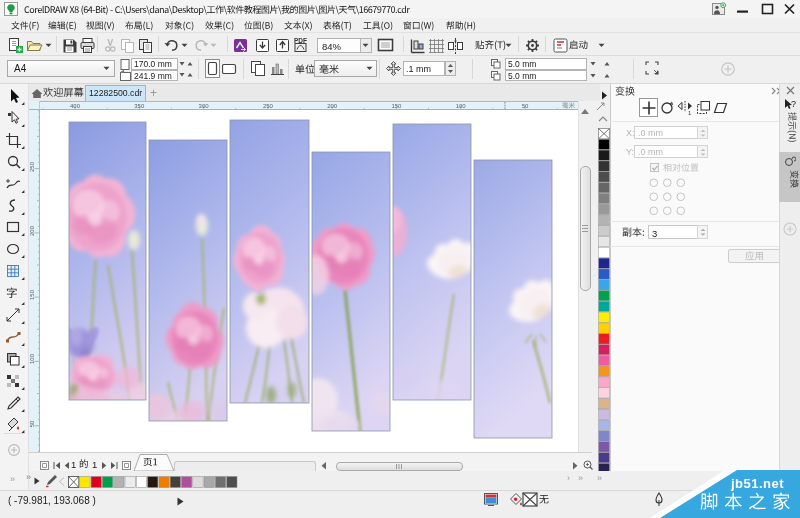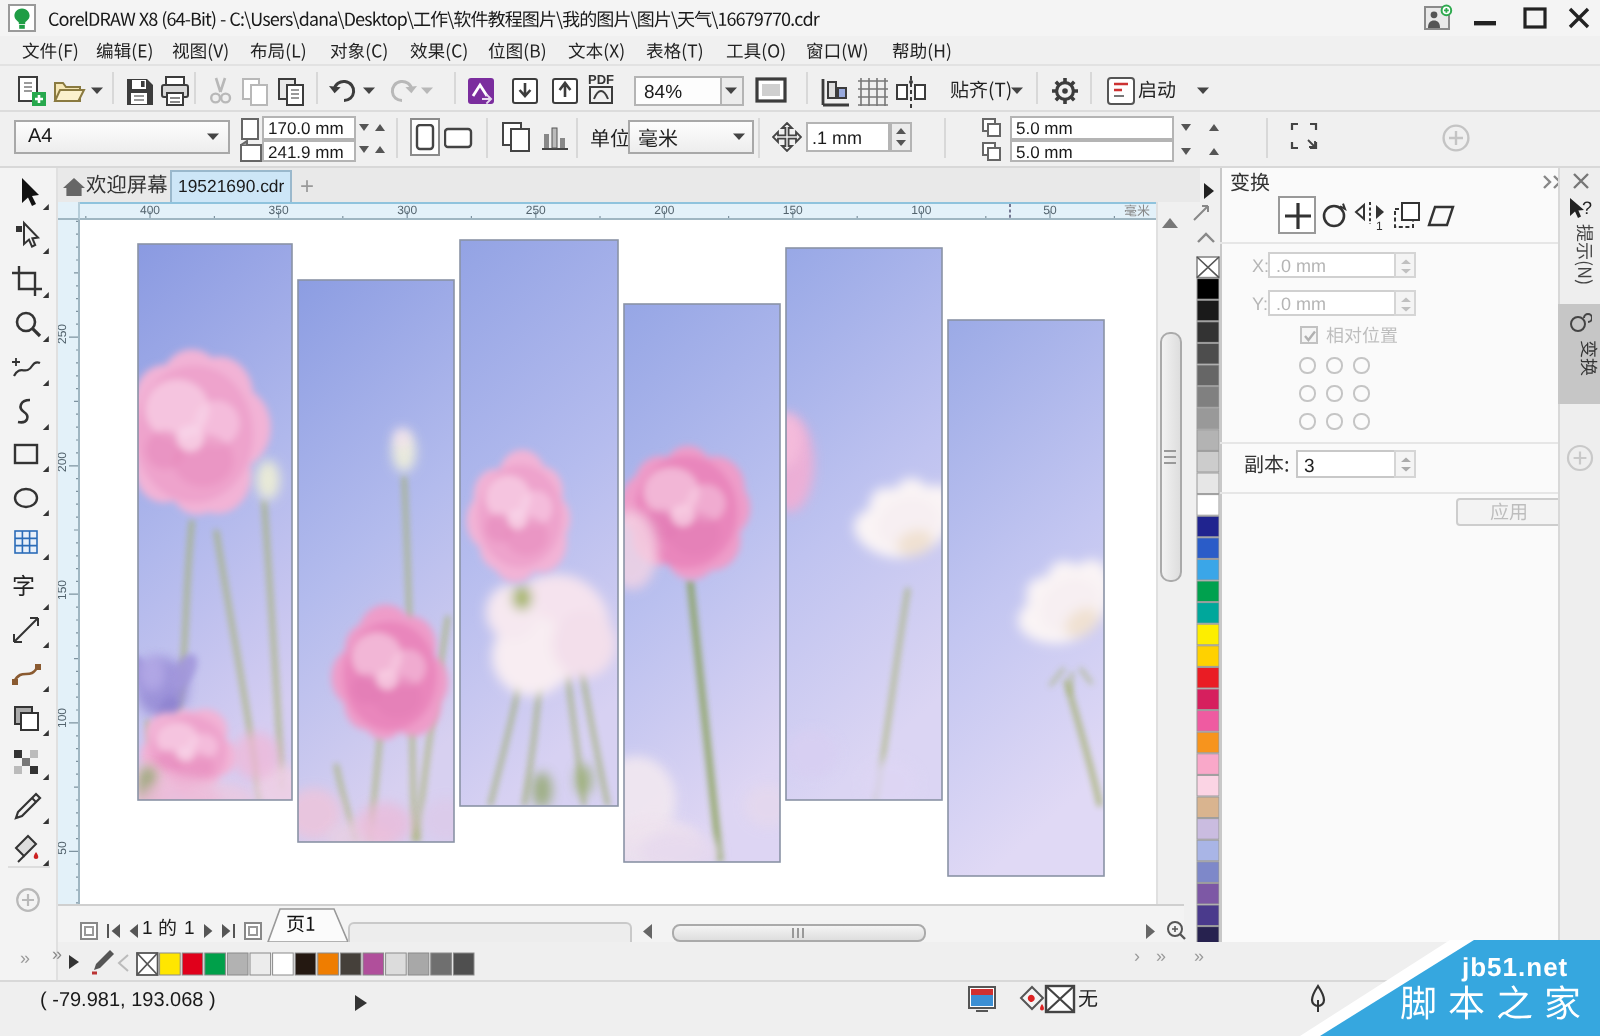--- a/index.html
+++ b/index.html
@@ -463,21 +463,21 @@
   </svg>
 <svg class="tr" style="left:43px;top:87px;" width="40.8" height="14.3">
     <g transform="translate(0,8.98) scale(0.010200,-0.010200)" fill="#333">
       <use href="#g6b22" x="0"></use>
       <use href="#g8fce" x="1000"></use>
       <use href="#g5c4f" x="2000"></use>
       <use href="#g5e55" x="3000"></use>
     </g>
   </svg>
 <div class="a" style="left:85px;top:84.5px;width:61px;height:16.5px;background:#cde6f7;border:1px solid #9ab8cc;border-bottom:none"></div>
-<div class="tx" style="left:89px;top:88px;font-size:8.7px;color:#1a1a1a">19521690.cdr</div>
+<div class="tx" style="left:89px;top:88px;font-size:8.7px;color:#1a1a1a">12282500.cdr</div>
 <div class="tx" style="left:150px;top:85.5px;font-size:12px;color:#999">+</div>
 <div class="a" style="left:29px;top:101px;width:11px;height:9px;background:#e3f1f9;border-right:1px solid #b5cdd9;border-bottom:1px solid #9fb6c2"></div>
 <div class="a" style="left:40px;top:101px;width:538px;height:9px;background:#e3f1f9;border-top:1px solid #8fc3dd;border-bottom:1px solid #9fb6c2;overflow:hidden">
     <svg width="538" height="9" style="position:absolute;left:0;top:0">
       <path d="M536.4 9 v-2 M530.0 9 v-2 M523.6 9 v-2 M517.2 9 v-3 M510.7 9 v-2 M504.3 9 v-2 M497.9 9 v-2 M491.4 9 v-2 M485.0 9 v-5.5 M478.6 9 v-2 M472.2 9 v-2 M465.7 9 v-2 M459.3 9 v-2 M452.9 9 v-3 M446.4 9 v-2 M440.0 9 v-2 M433.6 9 v-2 M427.2 9 v-2 M420.7 9 v-5.5 M414.3 9 v-2 M407.9 9 v-2 M401.4 9 v-2 M395.0 9 v-2 M388.6 9 v-3 M382.2 9 v-2 M375.7 9 v-2 M369.3 9 v-2 M362.9 9 v-2 M356.4 9 v-5.5 M350.0 9 v-2 M343.6 9 v-2 M337.2 9 v-2 M330.7 9 v-2 M324.3 9 v-3 M317.9 9 v-2 M311.4 9 v-2 M305.0 9 v-2 M298.6 9 v-2 M292.2 9 v-5.5 M285.7 9 v-2 M279.3 9 v-2 M272.9 9 v-2 M266.4 9 v-2 M260.0 9 v-3 M253.6 9 v-2 M247.2 9 v-2 M240.7 9 v-2 M234.3 9 v-2 M227.9 9 v-5.5 M221.4 9 v-2 M215.0 9 v-2 M208.6 9 v-2 M202.2 9 v-2 M195.7 9 v-3 M189.3 9 v-2 M182.9 9 v-2 M176.4 9 v-2 M170.0 9 v-2 M163.6 9 v-5.5 M157.2 9 v-2 M150.7 9 v-2 M144.3 9 v-2 M137.9 9 v-2 M131.4 9 v-3 M125.0 9 v-2 M118.6 9 v-2 M112.2 9 v-2 M105.7 9 v-2 M99.3 9 v-5.5 M92.9 9 v-2 M86.4 9 v-2 M80.0 9 v-2 M73.6 9 v-2 M67.2 9 v-3 M60.7 9 v-2 M54.3 9 v-2 M47.9 9 v-2 M41.4 9 v-2 M35.0 9 v-5.5 M28.6 9 v-2 M22.2 9 v-2 M15.7 9 v-2 M9.3 9 v-2 M2.9 9 v-3" stroke="#7e93a0" stroke-width="0.6"></path>
       <path d="M465 0 V9" stroke="#446" stroke-width="0.7" stroke-dasharray="1.5 1.2"></path>
     </svg>
     <div style="position:absolute;left:477.0px;top:0.5px;width:16px;text-align:center;font-size:6px;color:#54646e">50</div>
     <div style="position:absolute;left:412.7px;top:0.5px;width:16px;text-align:center;font-size:6px;color:#54646e">100</div>
     <div style="position:absolute;left:348.4px;top:0.5px;width:16px;text-align:center;font-size:6px;color:#54646e">150</div>
@@ -1118,21 +1118,21 @@
     <rect x="113.49999999999999" y="0.5" width="10.3" height="11" fill="#b04f9b" stroke="#8a8a8a" stroke-width="0.5"></rect>
     <rect x="124.79999999999998" y="0.5" width="10.3" height="11" fill="#dcdcdc" stroke="#8a8a8a" stroke-width="0.5"></rect>
     <rect x="136.1" y="0.5" width="10.3" height="11" fill="#a8a8a8" stroke="#8a8a8a" stroke-width="0.5"></rect>
     <rect x="147.4" y="0.5" width="10.3" height="11" fill="#6f6f6f" stroke="#8a8a8a" stroke-width="0.5"></rect>
     <rect x="158.70000000000002" y="0.5" width="10.3" height="11" fill="#4f4f4f" stroke="#8a8a8a" stroke-width="0.5"></rect>
   </svg>
 <div class="tx" style="left:567px;top:473px;font-size:9px;color:#999">›</div>
 <div class="tx" style="left:578px;top:473px;font-size:9px;color:#999">»</div>
 <div class="tx" style="left:597px;top:473px;font-size:9px;color:#999">»</div>
 <div class="a" style="left:0;top:490px;width:800px;height:28px;background:#efefef;border-top:1px solid #d8d8d8"></div>
-<div class="tx" style="left:20px;top:495px;font-size:10px">( -79.981, 193.068 )</div>
+<div class="tx" style="left:8px;top:495px;font-size:10px">( -79.981, 193.068 )</div>
 <svg class="a" style="left:176px;top:497px" width="9" height="9">
     <path d="M1.5 0.5 L7.5 4.5 L1.5 8.5 Z" fill="#333"></path>
   </svg>
 <svg class="a" style="left:484px;top:493px" width="15" height="14">
     <rect x="0.5" y="0.5" width="13" height="10.5" fill="#fff" stroke="#555"></rect>
     <rect x="1.5" y="1.5" width="11" height="3" fill="#d03030"></rect>
     <rect x="1.5" y="4.5" width="11" height="5.5" fill="#3b8fd4"></rect>
     <path d="M4 12.5 h6" stroke="#555"></path>
   </svg>
 <svg class="a" style="left:509px;top:492px" width="16" height="16">

